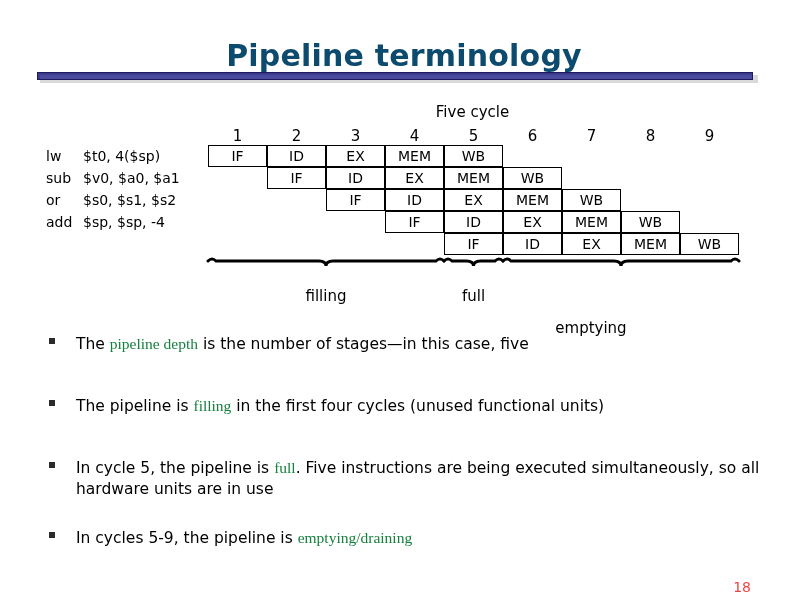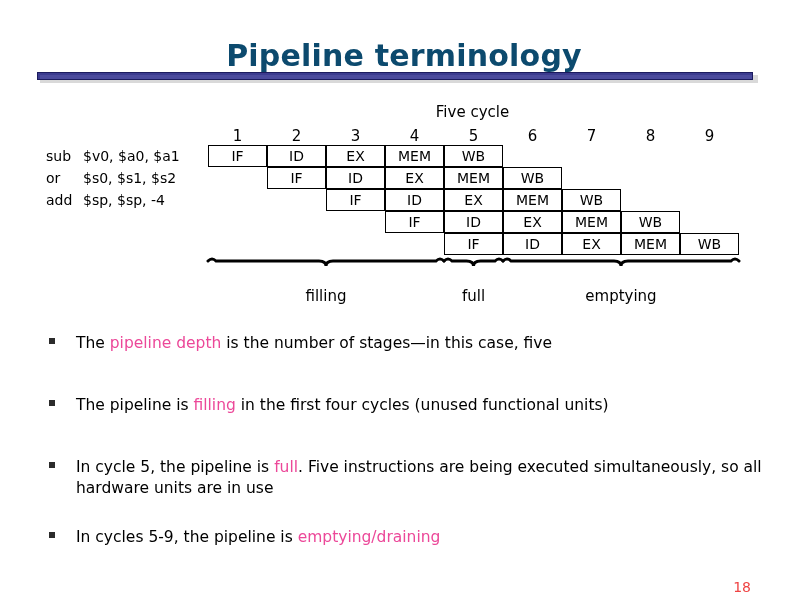--- a/index.html
+++ b/index.html
@@ -163,21 +163,21 @@
     color: #000000;
   }
   .bullet-marker {
     position: absolute;
     left: 3px;
     top: 5px;
     width: 6px;
     height: 6px;
     background: #2b2b2b;
   }
-  .hl { color: #ec4899; }
+  .hl { color: #15803d; font-family: Liberation Serif, serif; }
 
   
   #page-number {
     position: absolute;
     right: 41px;
     bottom: 17px;
     font-size: 14px;
     color: #ef4444;
   }
 </style>
@@ -200,20 +200,21 @@
     <div class="cycle-num">3</div>
     <div class="cycle-num">4</div>
     <div class="cycle-num">5</div>
     <div class="cycle-num">6</div>
     <div class="cycle-num">7</div>
     <div class="cycle-num">8</div>
     <div class="cycle-num">9</div>
   </div>
 
 <div id="instruction-list">
+    <div class="instr-row"><span class="instr-op">lw</span><span class="instr-args">$t0, 4($sp)</span></div>
     <div class="instr-row"><span class="instr-op">sub</span><span class="instr-args">$v0, $a0, $a1</span></div>
     <div class="instr-row"><span class="instr-op">or</span><span class="instr-args">$s0, $s1, $s2</span></div>
     <div class="instr-row"><span class="instr-op">add</span><span class="instr-args">$sp, $sp, -4</span></div>
   </div>
 
 <div id="pipeline-grid">
     <div class="pipe-row">
       <div class="pipe-cell" style="left: 0px;">IF</div>
       <div class="pipe-cell" style="left: 59px;">ID</div>
       <div class="pipe-cell" style="left: 118px;">EX</div>
@@ -260,13 +261,13 @@
     <div class="bullet-item" style="position: absolute; top: 0px; left: 0px; width: 690px;"><span class="bullet-marker"></span><span>The </span><span class="hl">pipeline depth</span><span> is the number of stages—in this case, five</span></div>
     <div class="bullet-item" style="position: absolute; top: 62px; left: 0px; width: 690px;"><span class="bullet-marker"></span><span>The pipeline is </span><span class="hl">filling</span><span> in the first four cycles (unused functional units)</span></div>
     <div class="bullet-item" style="position: absolute; top: 124px; left: 0px; width: 690px;"><span class="bullet-marker"></span><span>In cycle 5, the pipeline is </span><span class="hl">full</span><span>. Five instructions are being executed simultaneously, so all hardware units are in use</span></div>
     <div class="bullet-item" style="position: absolute; top: 194px; left: 0px; width: 690px;"><span class="bullet-marker"></span><span>In cycles 5-9, the pipeline is </span><span class="hl">emptying/draining</span></div>
   </div>
 
 <div id="page-number">18</div>
 
 <div class="phase-label" style="left: 208px; width: 236px;">filling</div>
 <div class="phase-label" style="left: 444px; width: 59px;">full</div>
-<div class="phase-label" style="left: 503px; width: 236px;">emptying</div>
+<div class="phase-label" style="left: 473px; width: 236px; margin-top: 32px;">emptying</div>
 
 </body></html>

